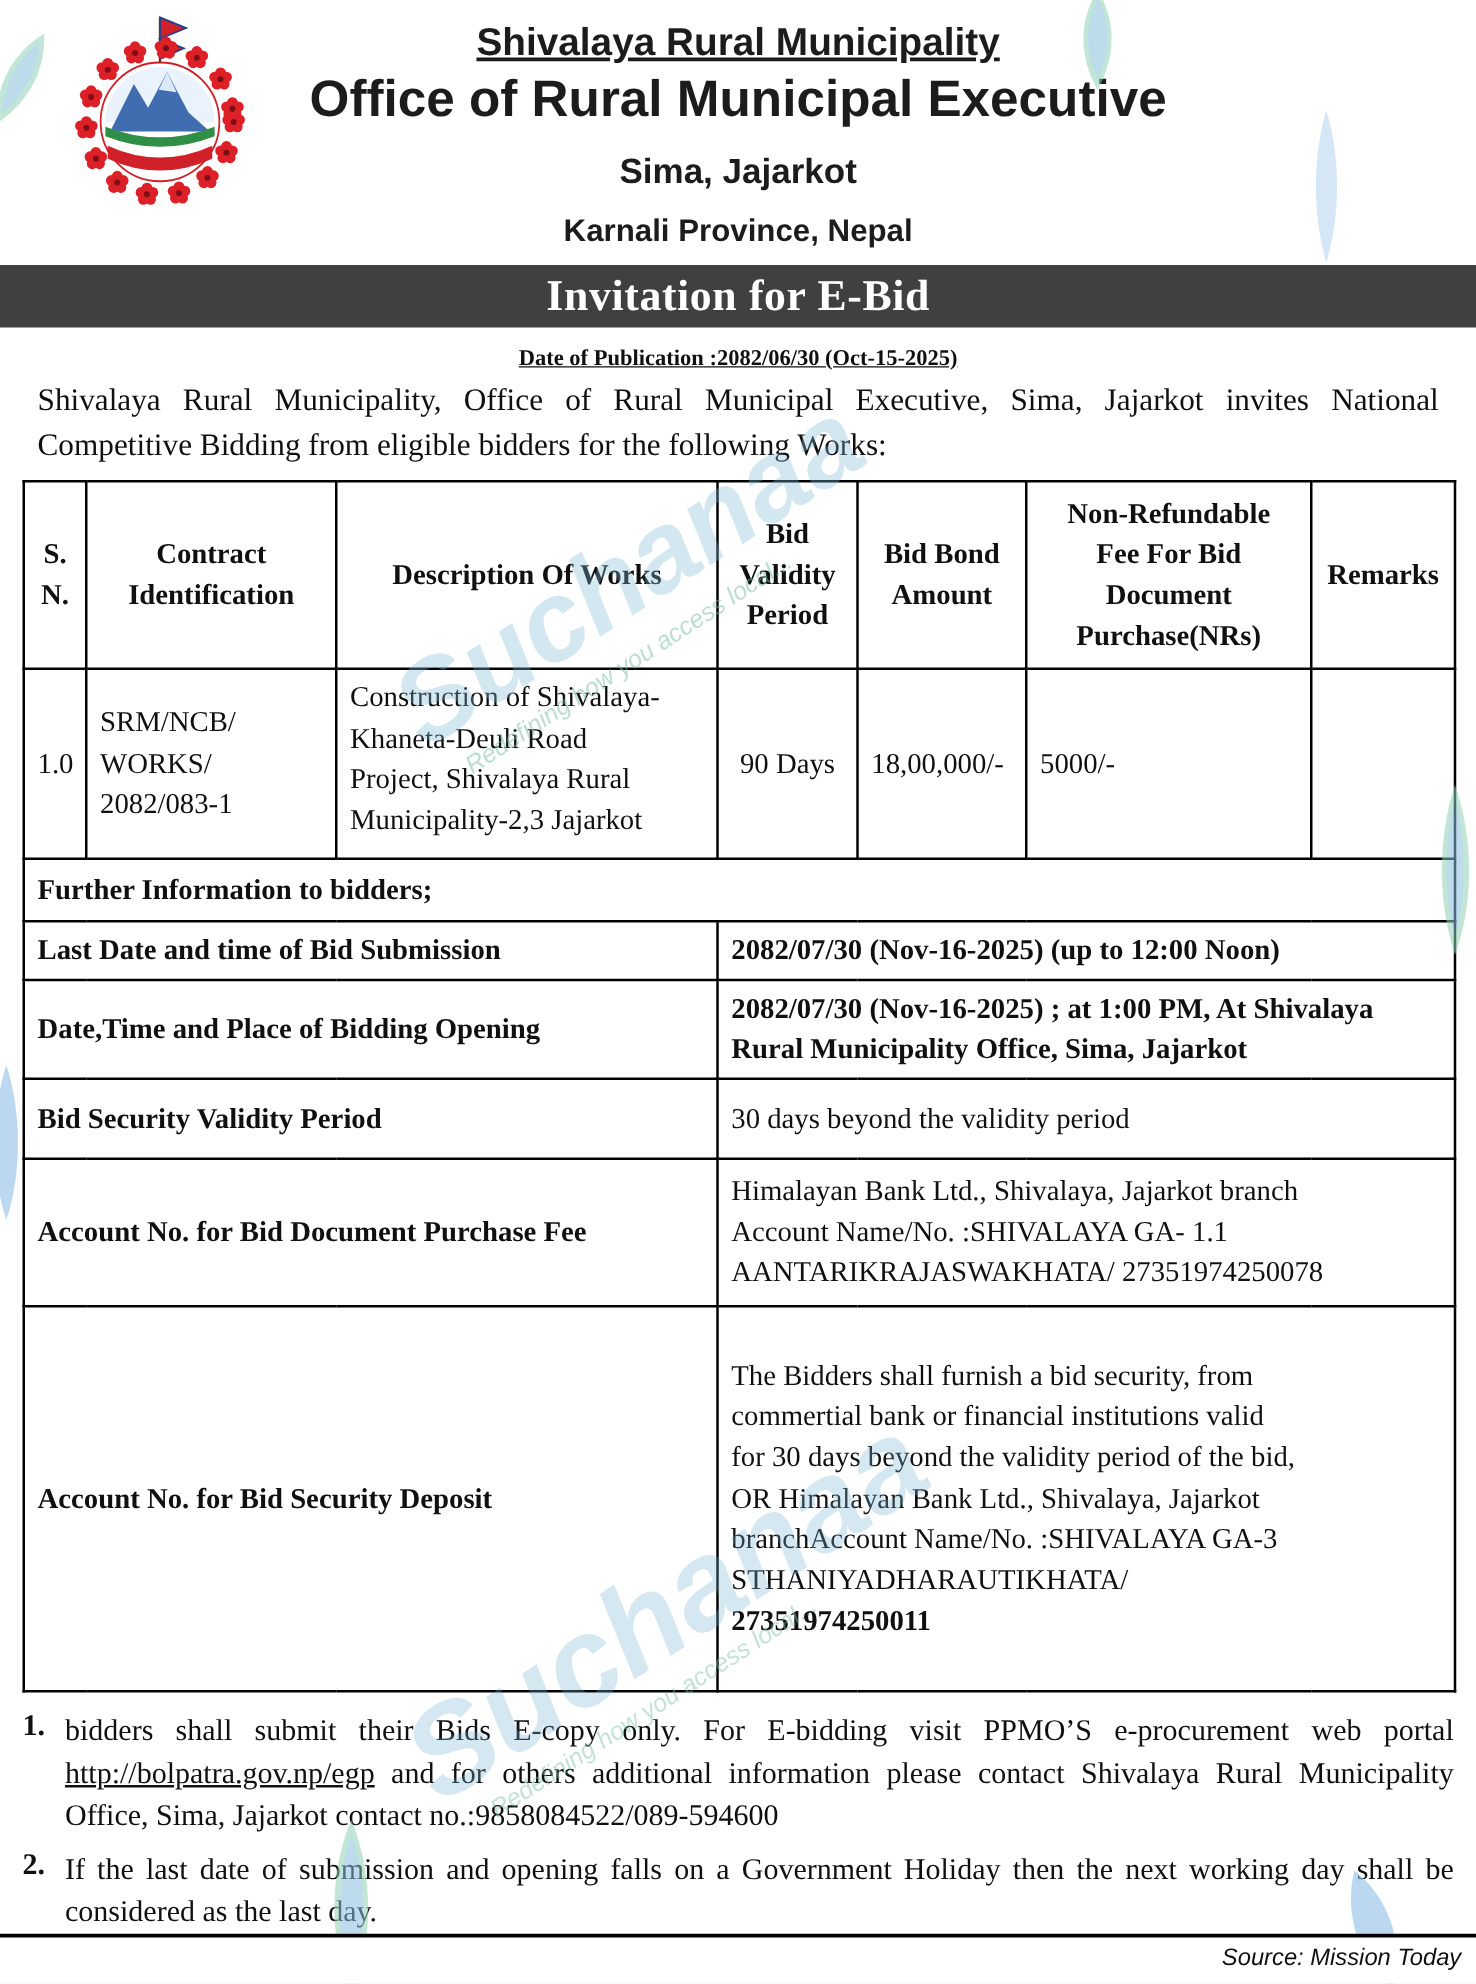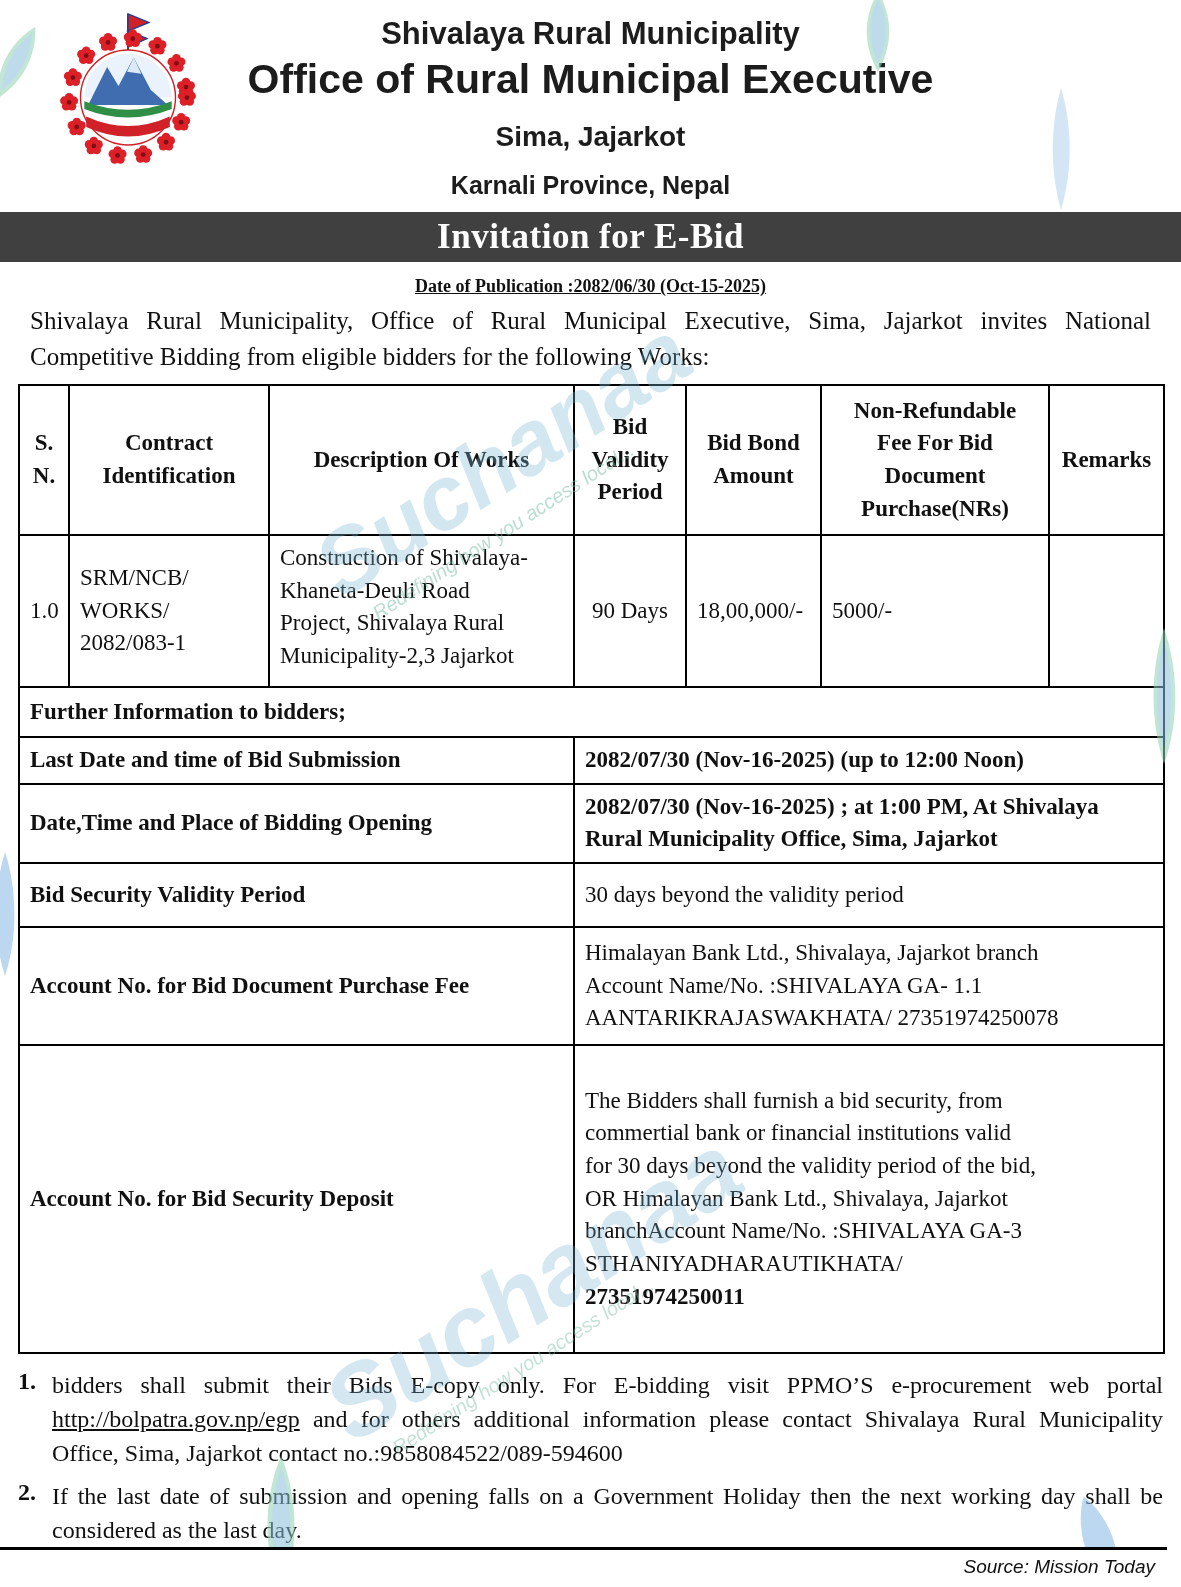--- a/index.html
+++ b/index.html
@@ -8,21 +8,21 @@
     position: relative;
     width: 1181px; height: 1587px;
     margin: 0 auto;
     background: #ffffff;
     font-family: "Liberation Serif", serif;
     color: #101010;
     overflow: hidden;
   }
   
   .hdr { padding-top: 14px; text-align: center; font-family: "Liberation Sans", sans-serif; color: #1c1c1c; }
-  .hdr .t1 { font-size: 31px; font-weight: bold; margin: 2px 0; }
+  .hdr .t1 { font-size: 31px; font-weight: bold; margin: 2px 0; text-decoration: underline; }
   .hdr .t2 { font-size: 41px; font-weight: bold; margin: 4px 0 6px; }
   .hdr .t3 { font-size: 28px; font-weight: bold; margin: 18px 0; }
   .hdr .t4 { font-size: 25px; font-weight: bold; margin: 6px 12px 0; }
   .logo { position: absolute; left: 52px; top: 6px; }
   
   .banner {
     margin-top: 12px; background: #404040; color: #fff; text-align: center;
     font-family: "Liberation Serif", serif; font-weight: bold; font-size: 35px;
     height: 50px; line-height: 50px; letter-spacing: .5px;
   }
@@ -38,21 +38,21 @@
   .val-bold { font-weight: bold; }
   .ctr { text-align: center; }
   
   .notes { margin: 14px 18px 0; font-size: 24px; }
   .note { display: flex; margin-bottom: 9px; }
   .note .num { font-weight: bold; flex: 0 0 34px; width: 34px; }
   .note .txt { flex: 1; text-align: justify; line-height: 1.42; }
   .link { text-decoration: underline; }
   .sig { margin: 8px 26px 0; text-align: right; font-weight: bold; font-size: 26px; }
   
-  .footer { position: absolute; left: 0; right: 14px; bottom: 0; border-top: 3px solid #000; background: #fff; }
+  .footer { position: absolute; left: 0; right: 0; bottom: 0; border-top: 3px solid #000; background: #fff; }
   .src { text-align: right; font-style: italic; font-family: "Liberation Sans", sans-serif; font-size: 19px; padding: 6px 12px 9px; }
   
   .wm { position: absolute; font-family: "Liberation Sans", sans-serif; font-weight: bold; font-style: italic; pointer-events: none; white-space: nowrap; }
   .leaf { position: absolute; pointer-events: none; opacity: .55; }
 </style>
 </head>
 <body>
 
 <div class="page">
 

